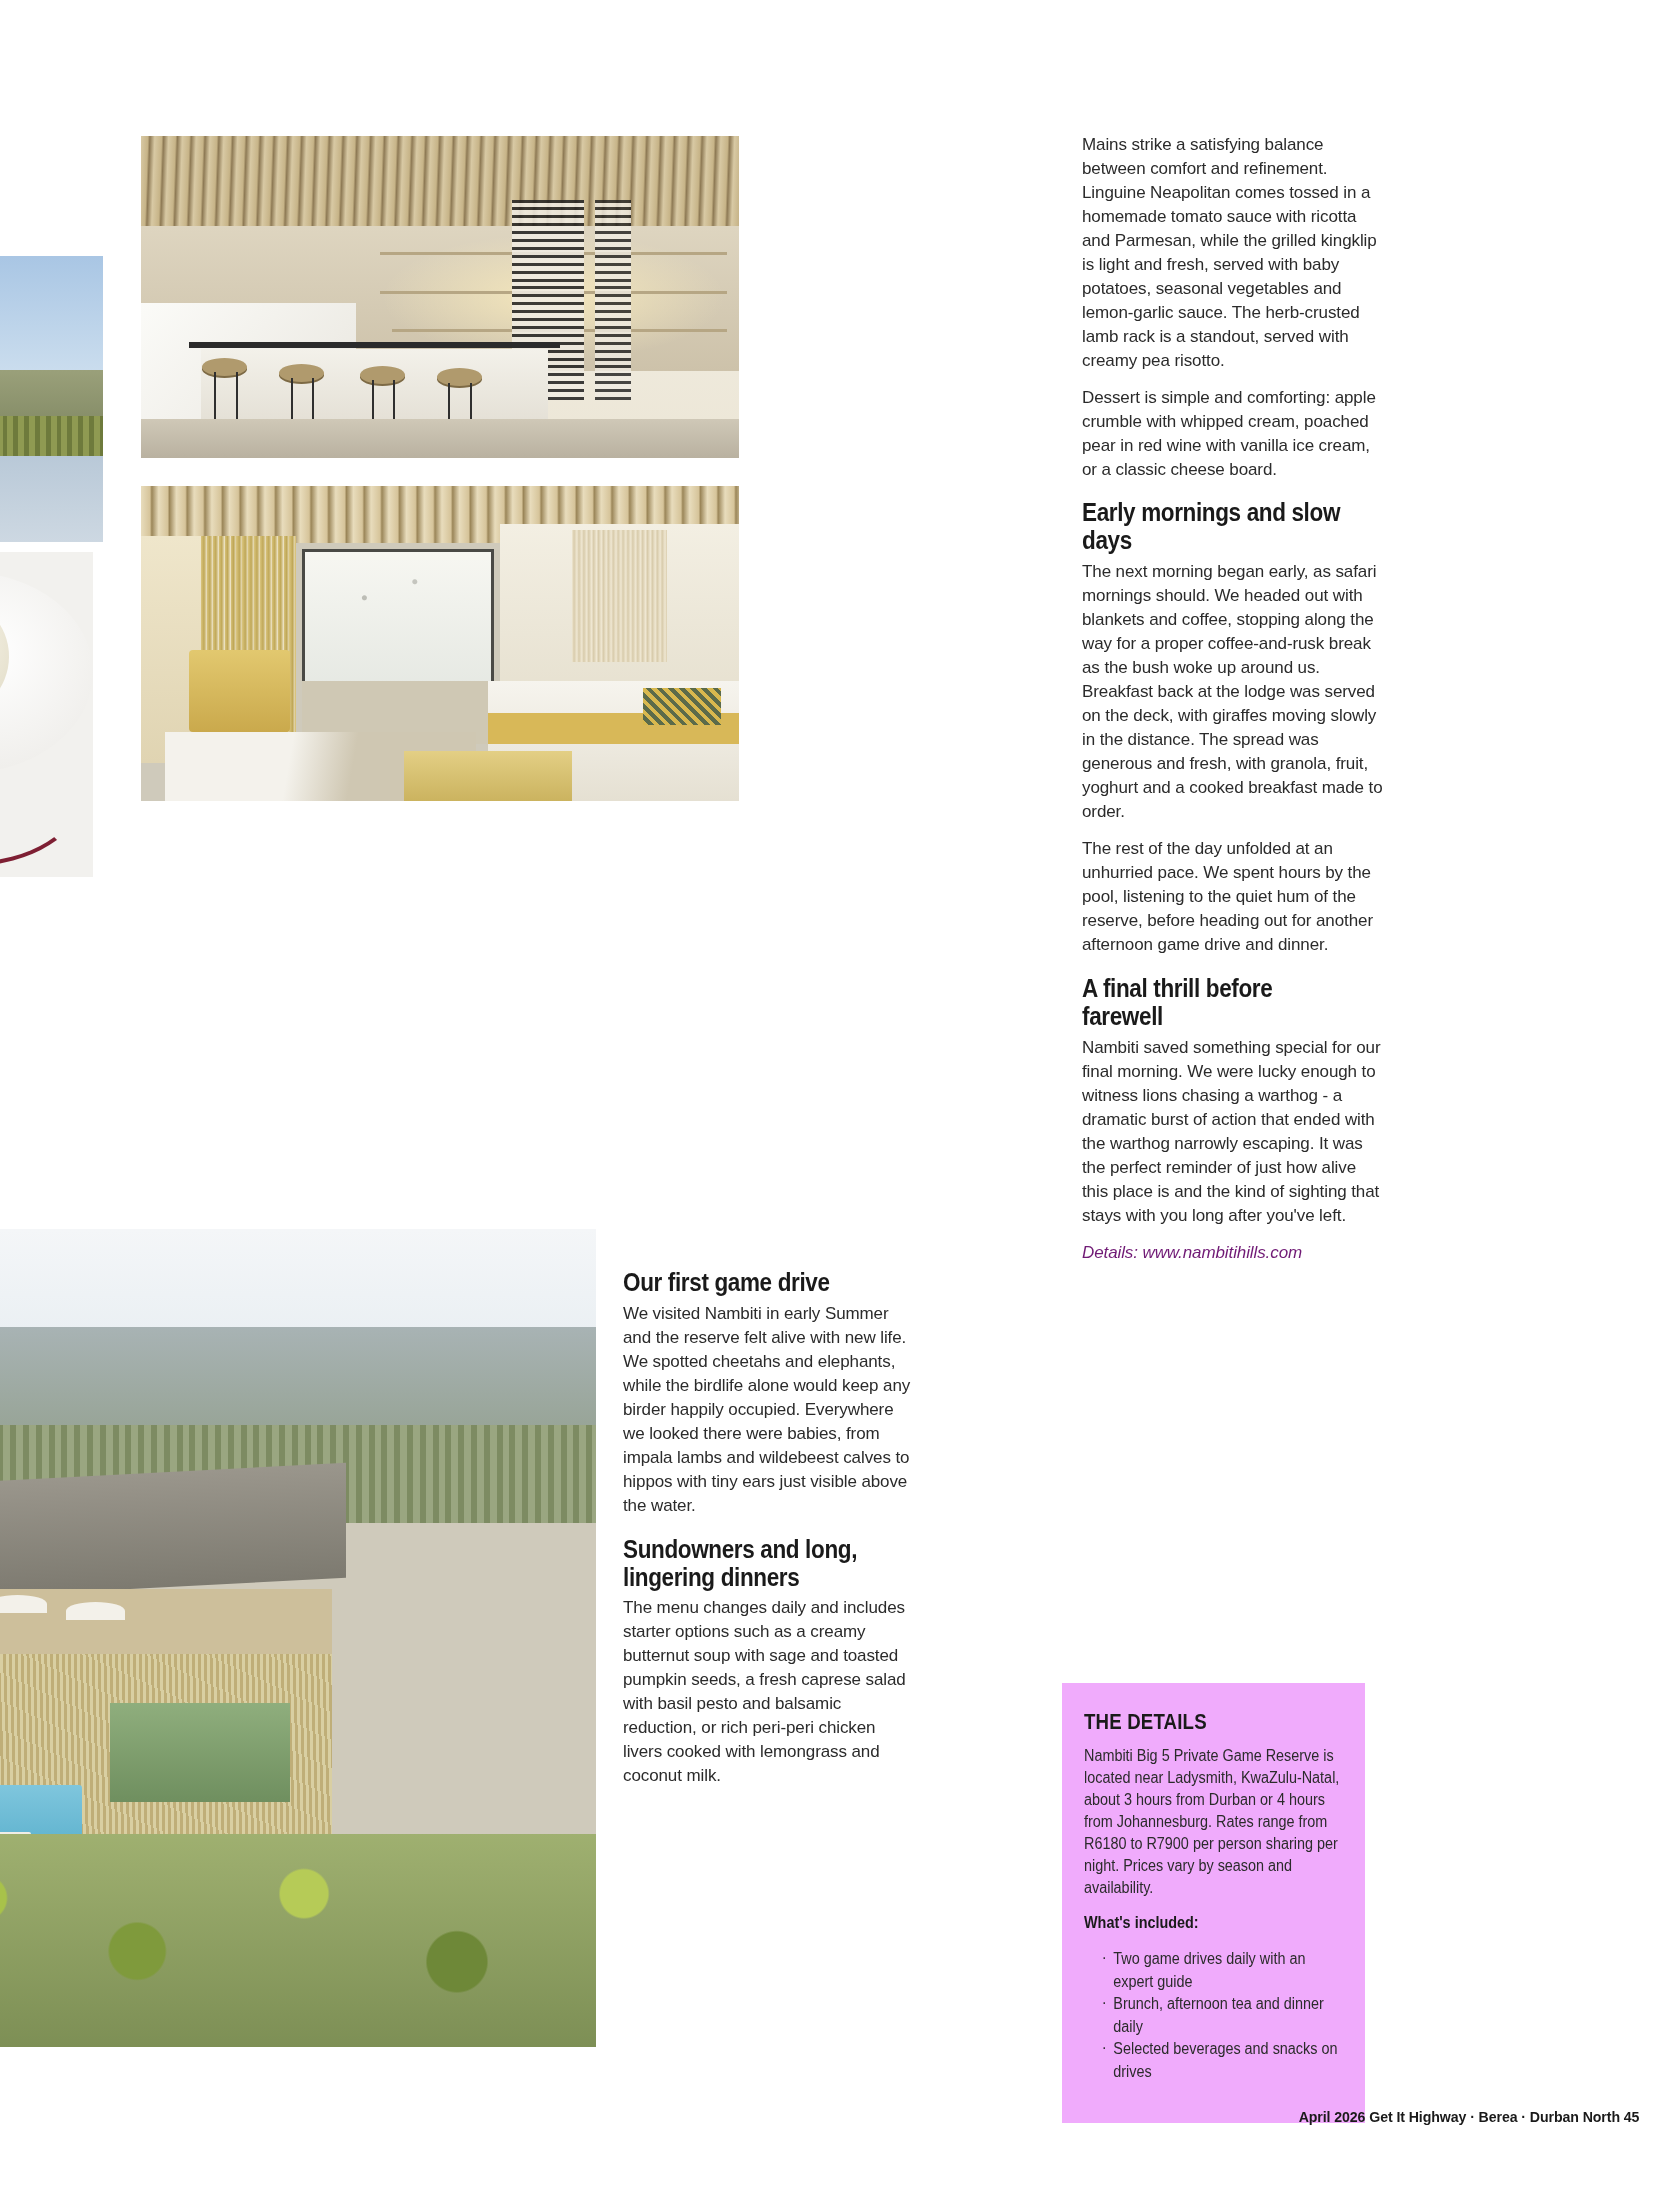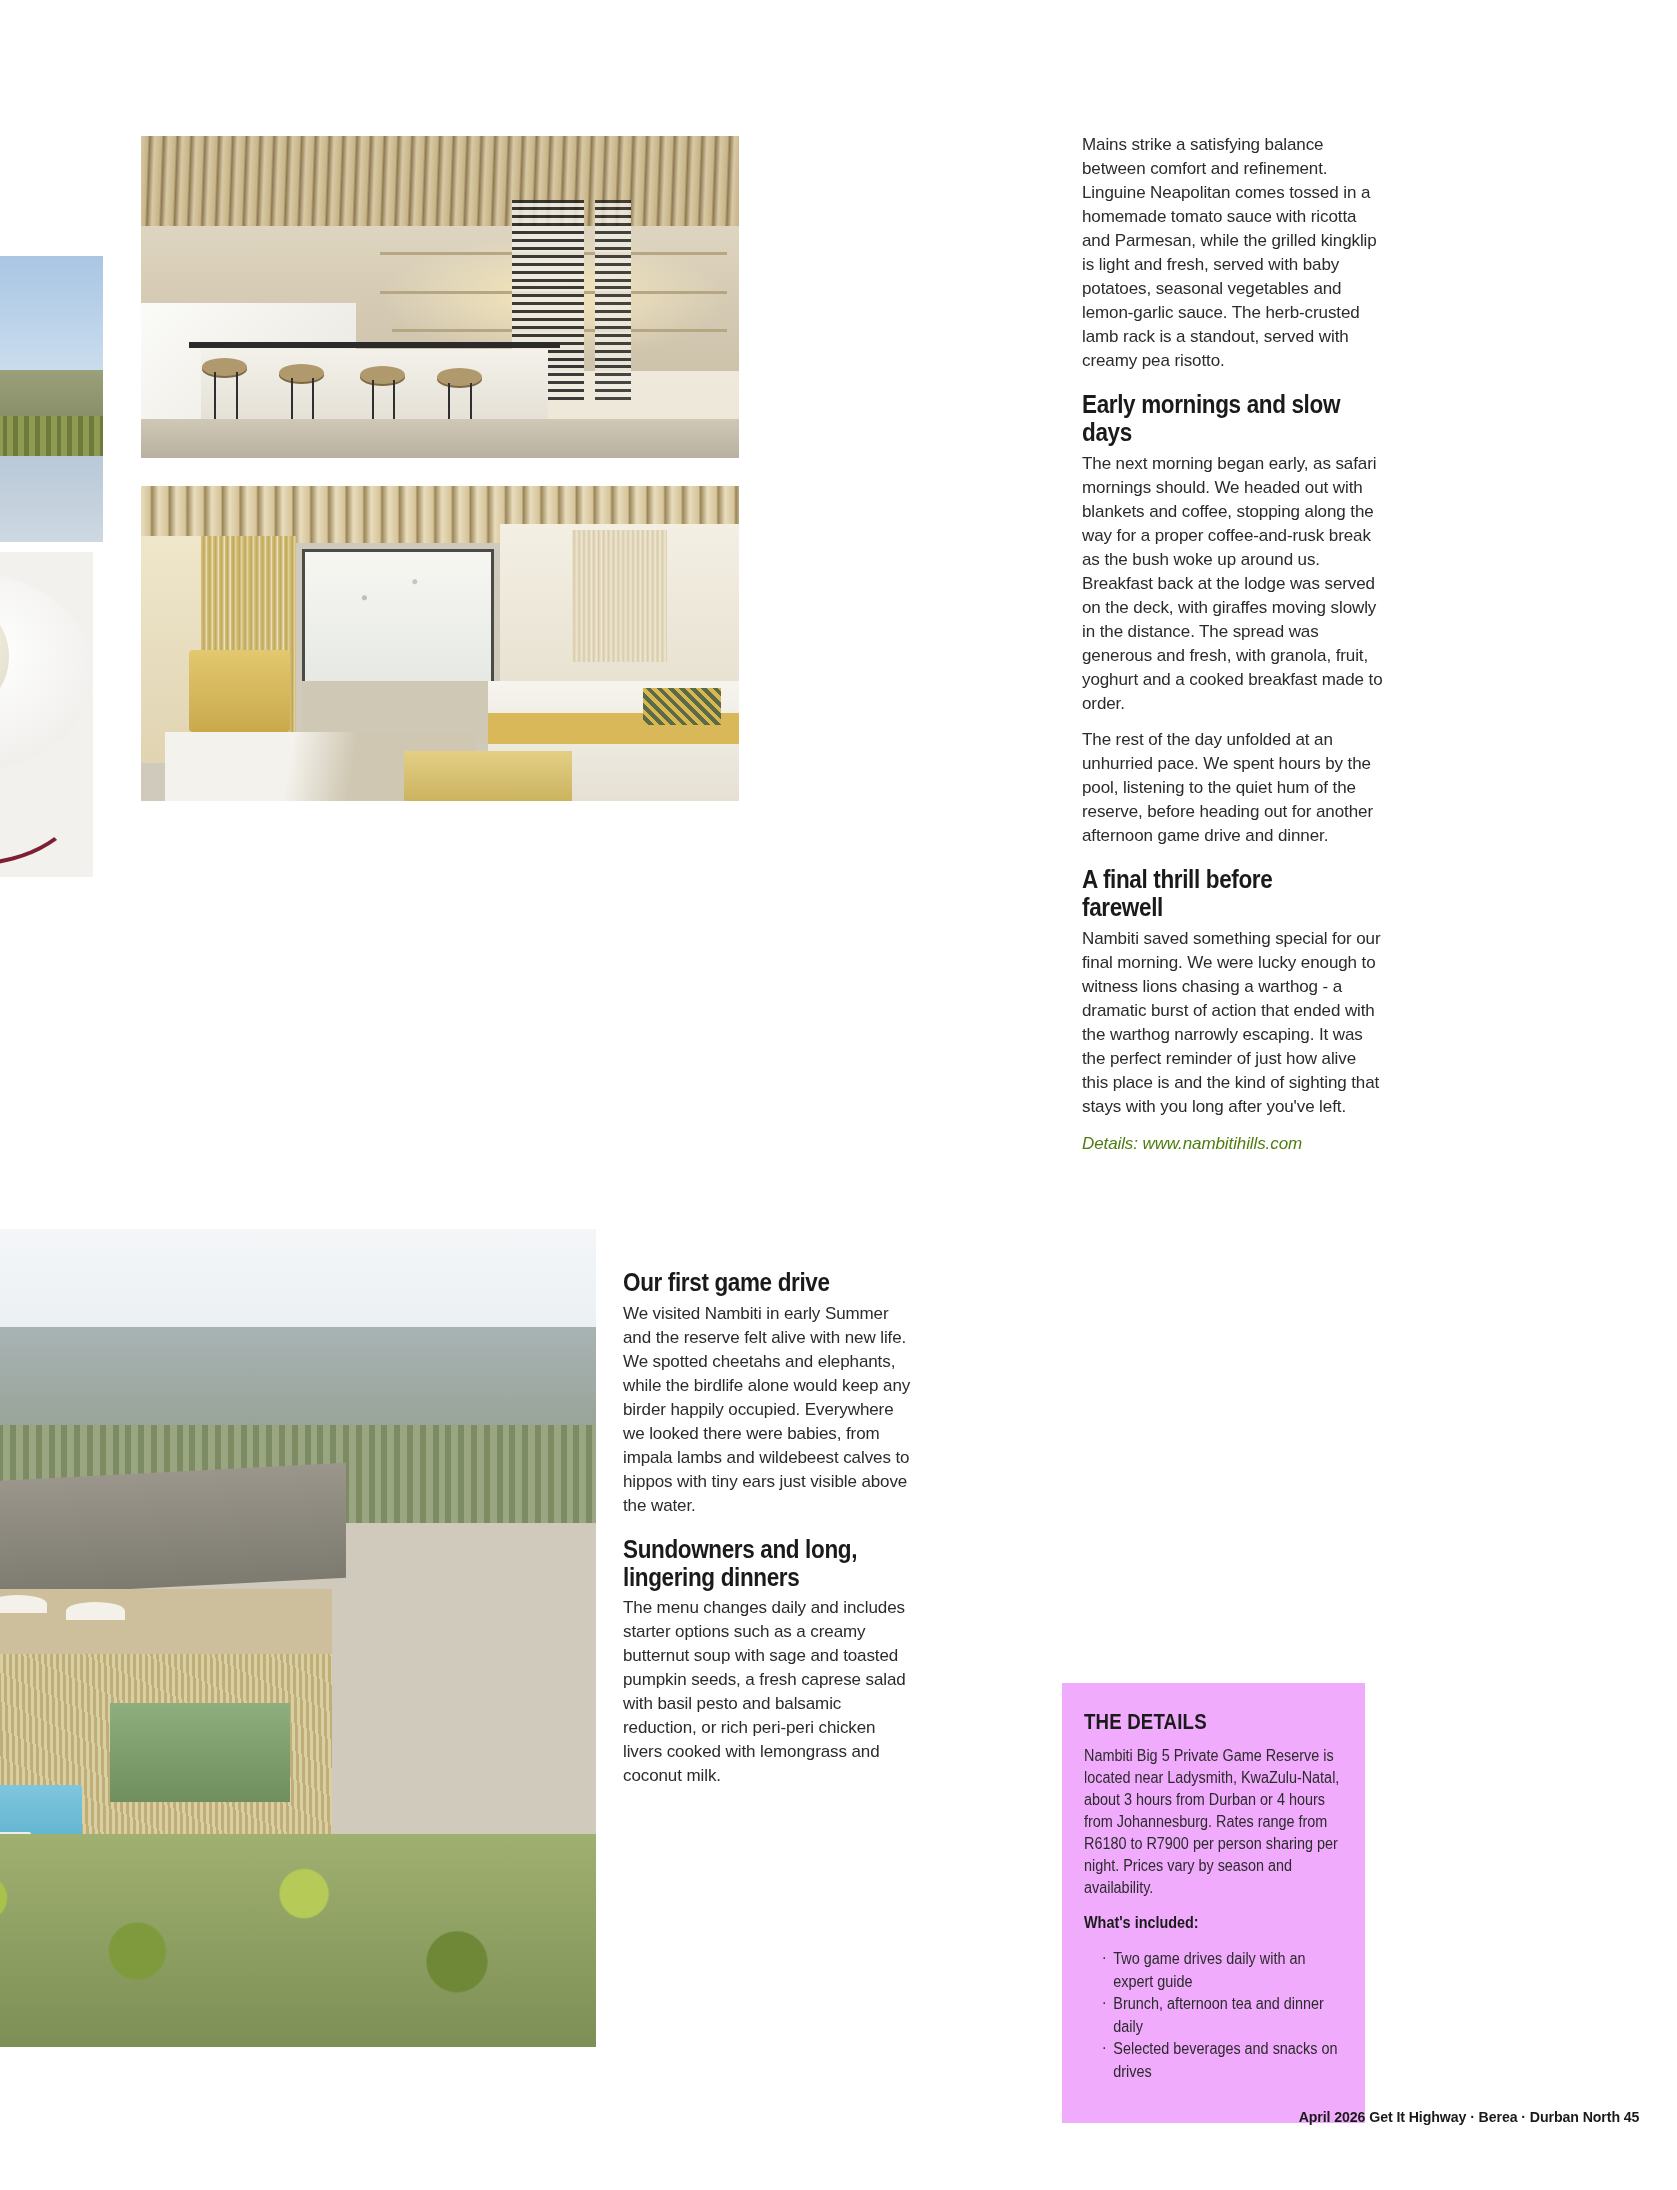--- a/index.html
+++ b/index.html
@@ -138,21 +138,21 @@
     line-height:24px;
     margin:0 0 12.8px 0;
     color:#2b2b2b;
     letter-spacing:-0.1px;
   }
   p.body:last-child{margin-bottom:0;}
   .sec{margin-bottom:16.7px;}
   .sec:last-child{margin-bottom:0;}
   p.details-link{
     font-size:17px;line-height:23.6px;margin:0;
-    font-style:italic;color:#4d7c0f;letter-spacing:-0.1px;
+    font-style:italic;color:#701a75;letter-spacing:-0.1px;
   }
 
   
   #details-box{
     position:absolute;left:1062px;top:1683px;width:303px;
     background:#f0abfc;
     padding:25.6px 21.7px 23.6px 21.7px;
     box-sizing:border-box;
   }
   #details-box h3{
@@ -281,20 +281,21 @@
 lingering dinners</h2>
       <p class="body">The menu changes daily and includes starter options such as a creamy butternut soup with sage and toasted pumpkin seeds, a fresh caprese salad with basil pesto and balsamic reduction, or rich peri-peri chicken livers cooked with lemongrass and coconut milk.</p>
     </div>
 
   </div>
 
   <div class="col" id="col-right">
 
     <div class="sec">
       <p class="body">Mains strike a satisfying balance between comfort and refinement. Linguine Neapolitan comes tossed in a homemade tomato sauce with ricotta and Parmesan, while the grilled kingklip is light and fresh, served with baby potatoes, seasonal vegetables and lemon-garlic sauce. The herb-crusted lamb rack is a standout, served with creamy pea risotto.</p>
+      <p class="body">Dessert is simple and comforting: apple crumble with whipped cream, poached pear in red wine with vanilla ice cream, or a classic cheese board.</p>
     </div>
 
     <div class="sec">
       <h2 class="head">Early mornings and slow days</h2>
       <p class="body">The next morning began early, as safari mornings should. We headed out with blankets and coffee, stopping along the way for a proper coffee-and-rusk break as the bush woke up around us. Breakfast back at the lodge was served on the deck, with giraffes moving slowly in the distance. The spread was generous and fresh, with granola, fruit, yoghurt and a cooked breakfast made to order.</p>
       <p class="body">The rest of the day unfolded at an unhurried pace. We spent hours by the pool, listening to the quiet hum of the reserve, before heading out for another afternoon game drive and dinner.</p>
     </div>
 
     <div class="sec">
       <h2 class="head">A final thrill before farewell</h2>

